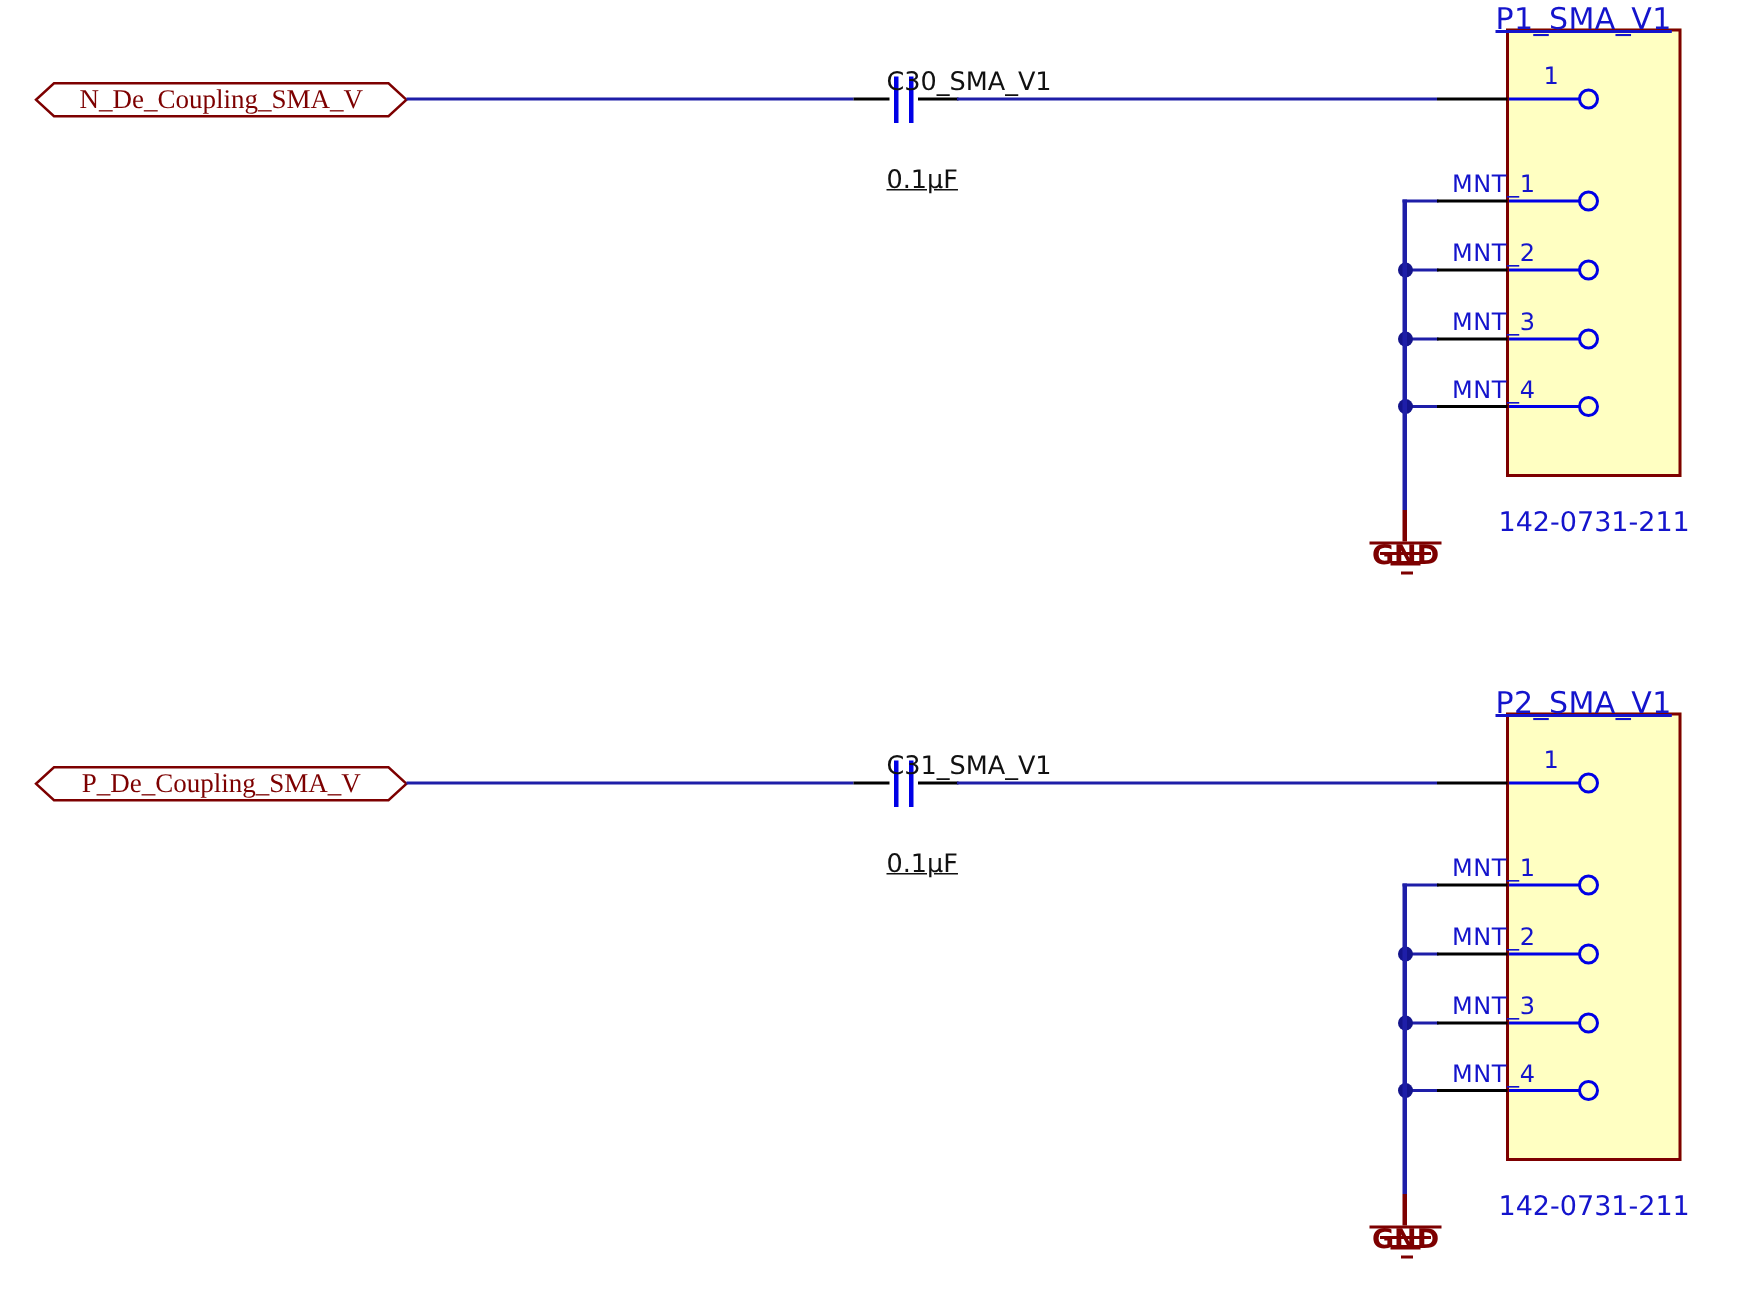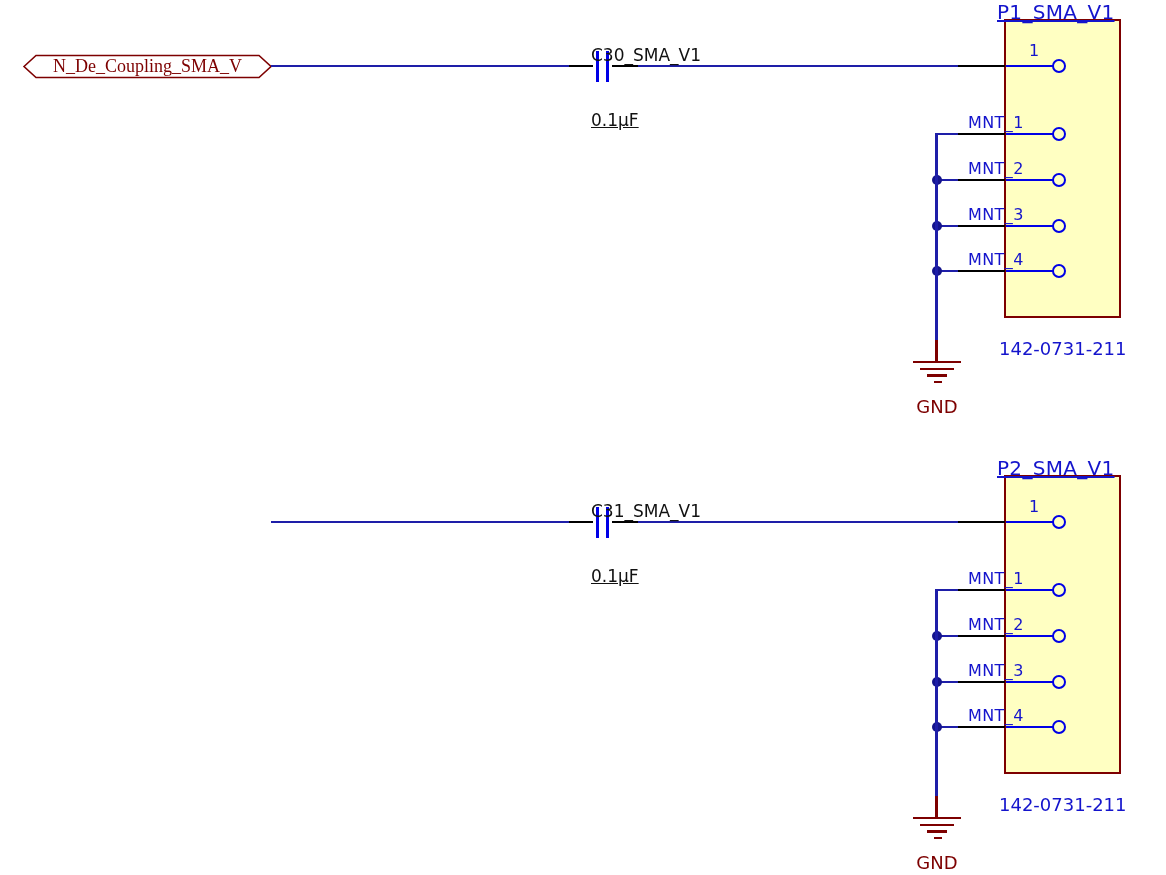--- a/index.html
+++ b/index.html
@@ -65,21 +65,21 @@
   .pin-row .jdot{position:absolute;left:931.5px;top:-5px;width:10px;height:10px;border-radius:50%;background:#14148c;}
 
   
   .bus-blue{position:absolute;left:935.4px;top:133px;width:2.4px;height:207px;background:#1e1ea8;}
   .bus-red{position:absolute;left:935.4px;top:340px;width:2.4px;height:21px;background:#7d0000;}
   .gbar{position:absolute;height:2.6px;background:#7d0000;}
   .gbar1{left:913px;top:360.5px;width:48px;}
   .gbar2{left:920px;top:367.5px;width:34px;}
   .gbar3{left:927px;top:374px;width:20px;}
   .gbar4{left:933.5px;top:380.5px;width:8px;}
-  .gnd-label{position:absolute;left:909px;top:396px;width:56px;text-align:center;font-size:18px;color:#7d0000;}
+  .gnd-label{position:absolute;left:909px;top:360px;width:56px;text-align:center;font-size:18px;color:#7d0000;font-weight:bold;}
 </style>
 </head>
 <body>
 
 <div id="canvas">
 
   <div class="section" id="section-0">
 
     <div class="port">
       <svg viewBox="0 0 251 25" preserveAspectRatio="none">
@@ -149,20 +149,26 @@
       <div class="gbar gbar1"></div>
       <div class="gbar gbar2"></div>
       <div class="gbar gbar3"></div>
       <div class="gbar gbar4"></div>
     </div>
     <div class="gnd-label">GND</div>
   </div>
 
   <div class="section" id="section-1">
 
+    <div class="port">
+      <svg viewBox="0 0 251 25" preserveAspectRatio="none">
+        <polygon points="2,12.5 14,1.5 237,1.5 249,12.5 237,23.5 14,23.5" fill="#ffffff" stroke="#7d0000" stroke-width="1.6"></polygon>
+      </svg>
+      <div class="port-label">P_De_Coupling_SMA_V</div>
+    </div>
 
     <div class="wire w-port-cap"></div>
     <div class="lead lead-cap-left"></div>
     <div>
       <div class="plate plate-l"></div>
       <div class="plate plate-r"></div>
     </div>
     <div class="lead lead-cap-right"></div>
     <div class="wire w-cap-box"></div>
 

